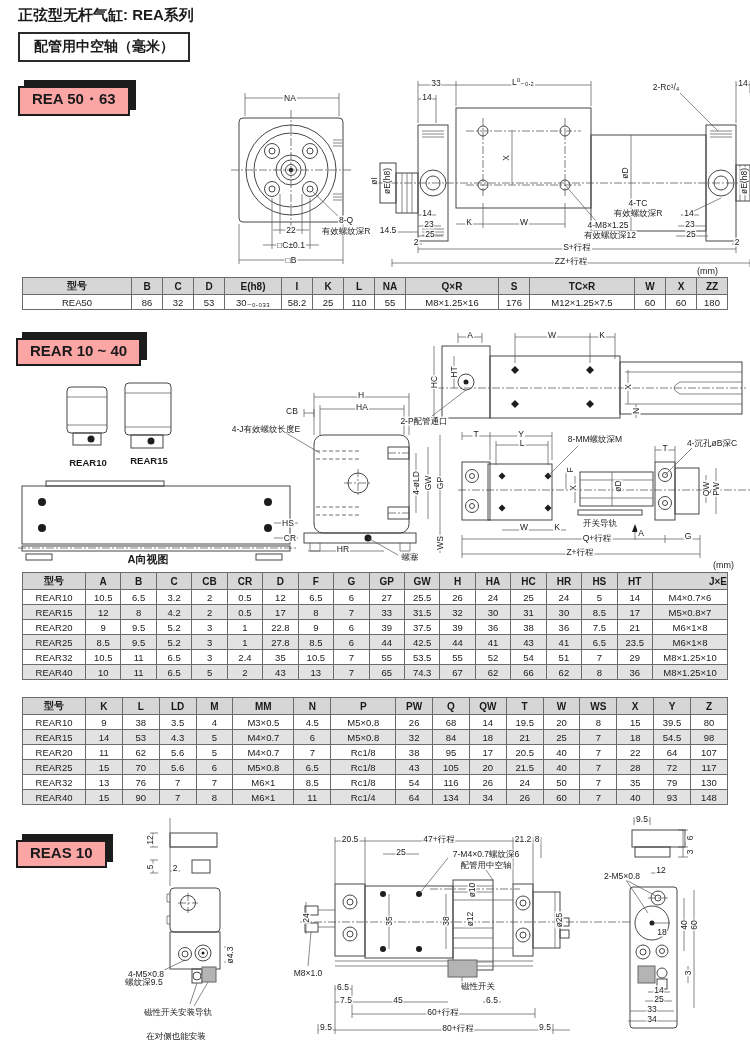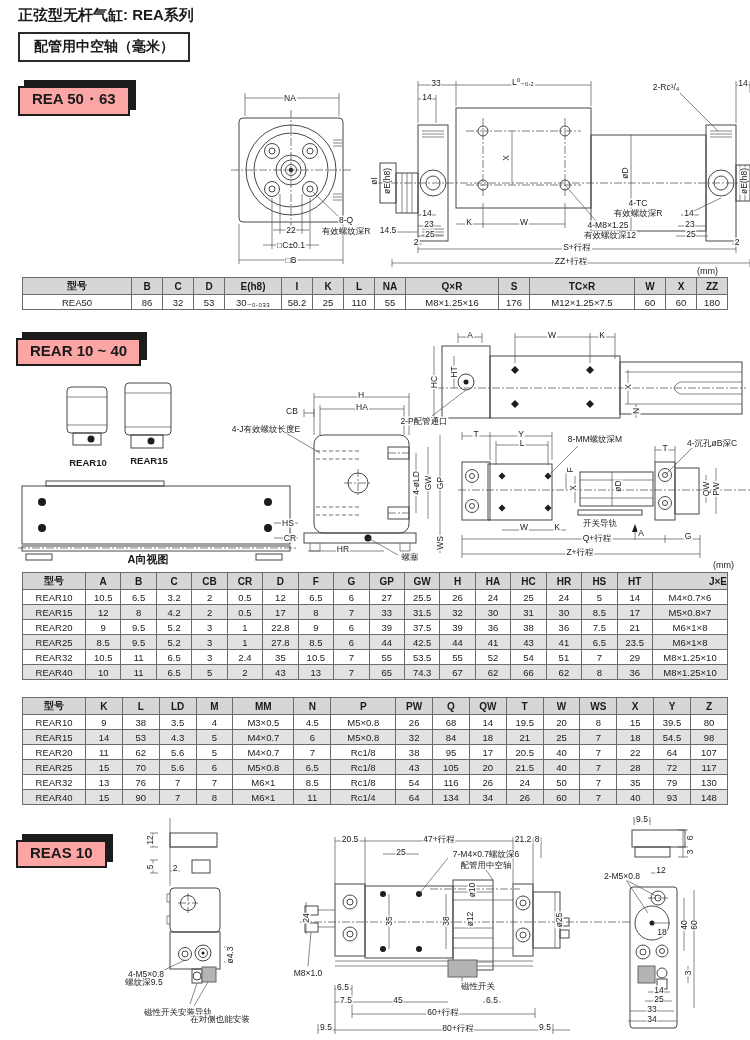--- a/index.html
+++ b/index.html
@@ -663,21 +663,21 @@
   <line class="dim-l" x1="35" y1="144" x2="8" y2="157"></line>
   <path class="dim-l" d="M47,167 L40,188 M58,166 L44,190"></path>
 </svg>
 <span class="dim rot" style="left: 0px; top: 24px;">12</span>
     <span class="dim rot" style="left: 0px; top: 51px;">5</span>
     <span class="dim" style="left: 25px; top: 52px;">2</span>
     <span class="dim rot" style="left: 80px; top: 139px;">ø4.3</span>
     <span class="dim" style="left: -4px; top: 158px;">4-M5×0.8</span>
     <span class="dim" style="left: -6px; top: 166px;">螺纹深9.5</span>
     <span class="dim" style="left: 28px; top: 196px;">磁性开关安装导轨</span>
-    <span class="dim" style="left: 26px; top: 203px; margin-left: 44px;">在对侧也能安装</span>
+    <span class="dim" style="left: 26px; top: 220px;">在对侧也能安装</span>
   </div>
 
 <div class="drawing" style="left:300px;top:828px;width:340px;height:210px;">
 <svg width="340" height="210">
   <line class="dd" x1="0" y1="94" x2="330" y2="94"></line>
   <rect x="5" y="78" width="13" height="9"></rect>
       <rect x="5" y="95" width="13" height="9"></rect>
   <path class="dim-l" d="M18,82 h17 M18,99 h17"></path>
   <rect x="35" y="56" width="30" height="72"></rect>
   <circle cx="50" cy="74" r="7"></circle>

